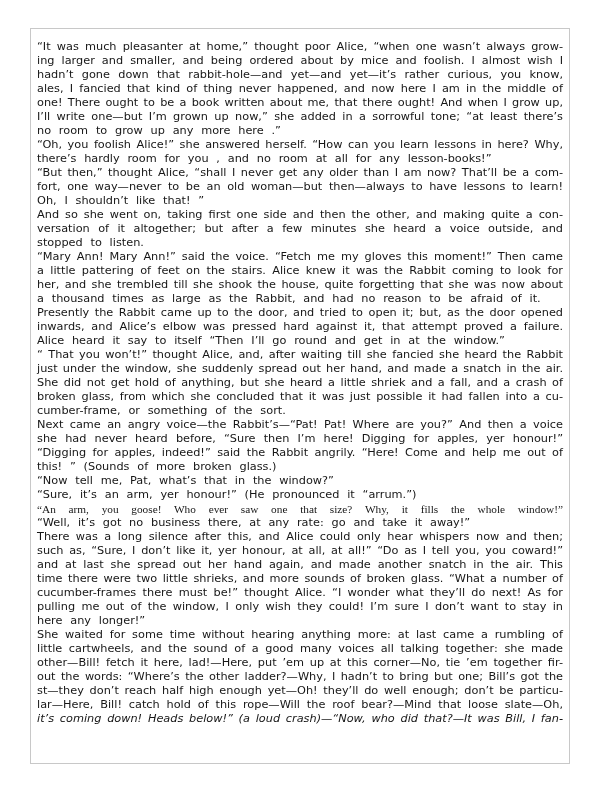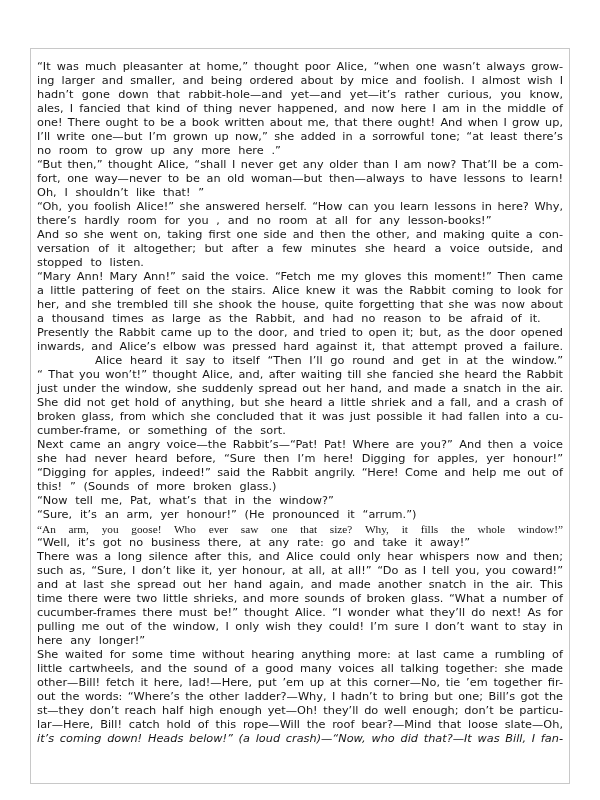--- a/index.html
+++ b/index.html
@@ -10,21 +10,21 @@
   body {
     position: relative;
     width: 600px;
     height: 800px;
     font-family: "DejaVu Sans", sans-serif;
     overflow: hidden;
   }
   .page {
     position: absolute;
     left: 30px;
-    top: 48px;
+    top: 28px;
     width: 540px;
     height: 736px;
     box-sizing: border-box;
     border: 1px solid #c8c8c8;
     background: #ffffff;
     padding: 11px 6px 0 6px;
     overflow: hidden;
   }
   .para {
     margin: 0;
@@ -51,43 +51,43 @@
       <div class="para">
         <div class="line">“It was much pleasanter at home,” thought poor Alice, “when one wasn’t always grow-</div>
         <div class="line">ing larger and smaller, and being ordered about by mice and foolish. I almost wish I</div>
         <div class="line">hadn’t gone down that rabbit-hole—and yet—and yet—it’s rather curious, you know,</div>
         <div class="line">ales, I fancied that kind of thing never happened, and now here I am in the middle of</div>
         <div class="line">one! There ought to be a book written about me, that there ought! And when I grow up,</div>
         <div class="line">I’ll write one—but I’m grown up now,” she added in a sorrowful tone; “at least there’s</div>
         <div class="line final" style="word-spacing: 4.2px;">no room to grow up any more here .”</div>
       </div>
       <div class="para">
+        <div class="line">“Oh, you foolish Alice!” she answered herself. “How can you learn lessons in here? Why,</div>
+        <div class="line final" style="word-spacing: 4.2px;">there’s hardly room for you , and no room at all for any lesson-books!”</div>
+      </div>
+      <div class="para">
         <div class="line">“But then,” thought Alice, “shall I never get any older than I am now? That’ll be a com-</div>
         <div class="line">fort, one way—never to be an old woman—but then—always to have lessons to learn!</div>
         <div class="line final" style="word-spacing: 4.2px;">Oh, I shouldn’t like that! ”</div>
-      </div>
-      <div class="para">
-        <div class="line">“Oh, you foolish Alice!” she answered herself. “How can you learn lessons in here? Why,</div>
-        <div class="line final" style="word-spacing: 4.2px;">there’s hardly room for you , and no room at all for any lesson-books!”</div>
       </div>
       <div class="para">
         <div class="line">And so she went on, taking first one side and then the other, and making quite a con-</div>
         <div class="line">versation of it altogether; but after a few minutes she heard a voice outside, and</div>
         <div class="line final" style="word-spacing: 4.2px;">stopped to listen.</div>
       </div>
       <div class="para">
         <div class="line">“Mary Ann! Mary Ann!” said the voice. “Fetch me my gloves this moment!” Then came</div>
         <div class="line">a little pattering of feet on the stairs. Alice knew it was the Rabbit coming to look for</div>
         <div class="line">her, and she trembled till she shook the house, quite forgetting that she was now about</div>
         <div class="line final" style="word-spacing: 4.2px;">a thousand times as large as the Rabbit, and had no reason to be afraid of it.</div>
       </div>
       <div class="para">
         <div class="line">Presently the Rabbit came up to the door, and tried to open it; but, as the door opened</div>
         <div class="line">inwards, and Alice’s elbow was pressed hard against it, that attempt proved a failure.</div>
-        <div class="line final" style="word-spacing: 4.2px; text-align: right;">Alice heard it say to itself “Then I’ll go round and get in at the window.”</div>
+        <div class="line final" style="word-spacing: 4.2px;">Alice heard it say to itself “Then I’ll go round and get in at the window.”</div>
       </div>
       <div class="para">
         <div class="line">“ That you won’t!” thought Alice, and, after waiting till she fancied she heard the Rabbit</div>
         <div class="line">just under the window, she suddenly spread out her hand, and made a snatch in the air.</div>
         <div class="line">She did not get hold of anything, but she heard a little shriek and a fall, and a crash of</div>
         <div class="line">broken glass, from which she concluded that it was just possible it had fallen into a cu-</div>
         <div class="line final" style="word-spacing: 4.2px;">cumber-frame, or something of the sort.</div>
       </div>
       <div class="para">
         <div class="line">Next came an angry voice—the Rabbit’s—“Pat! Pat! Where are you?” And then a voice</div>

